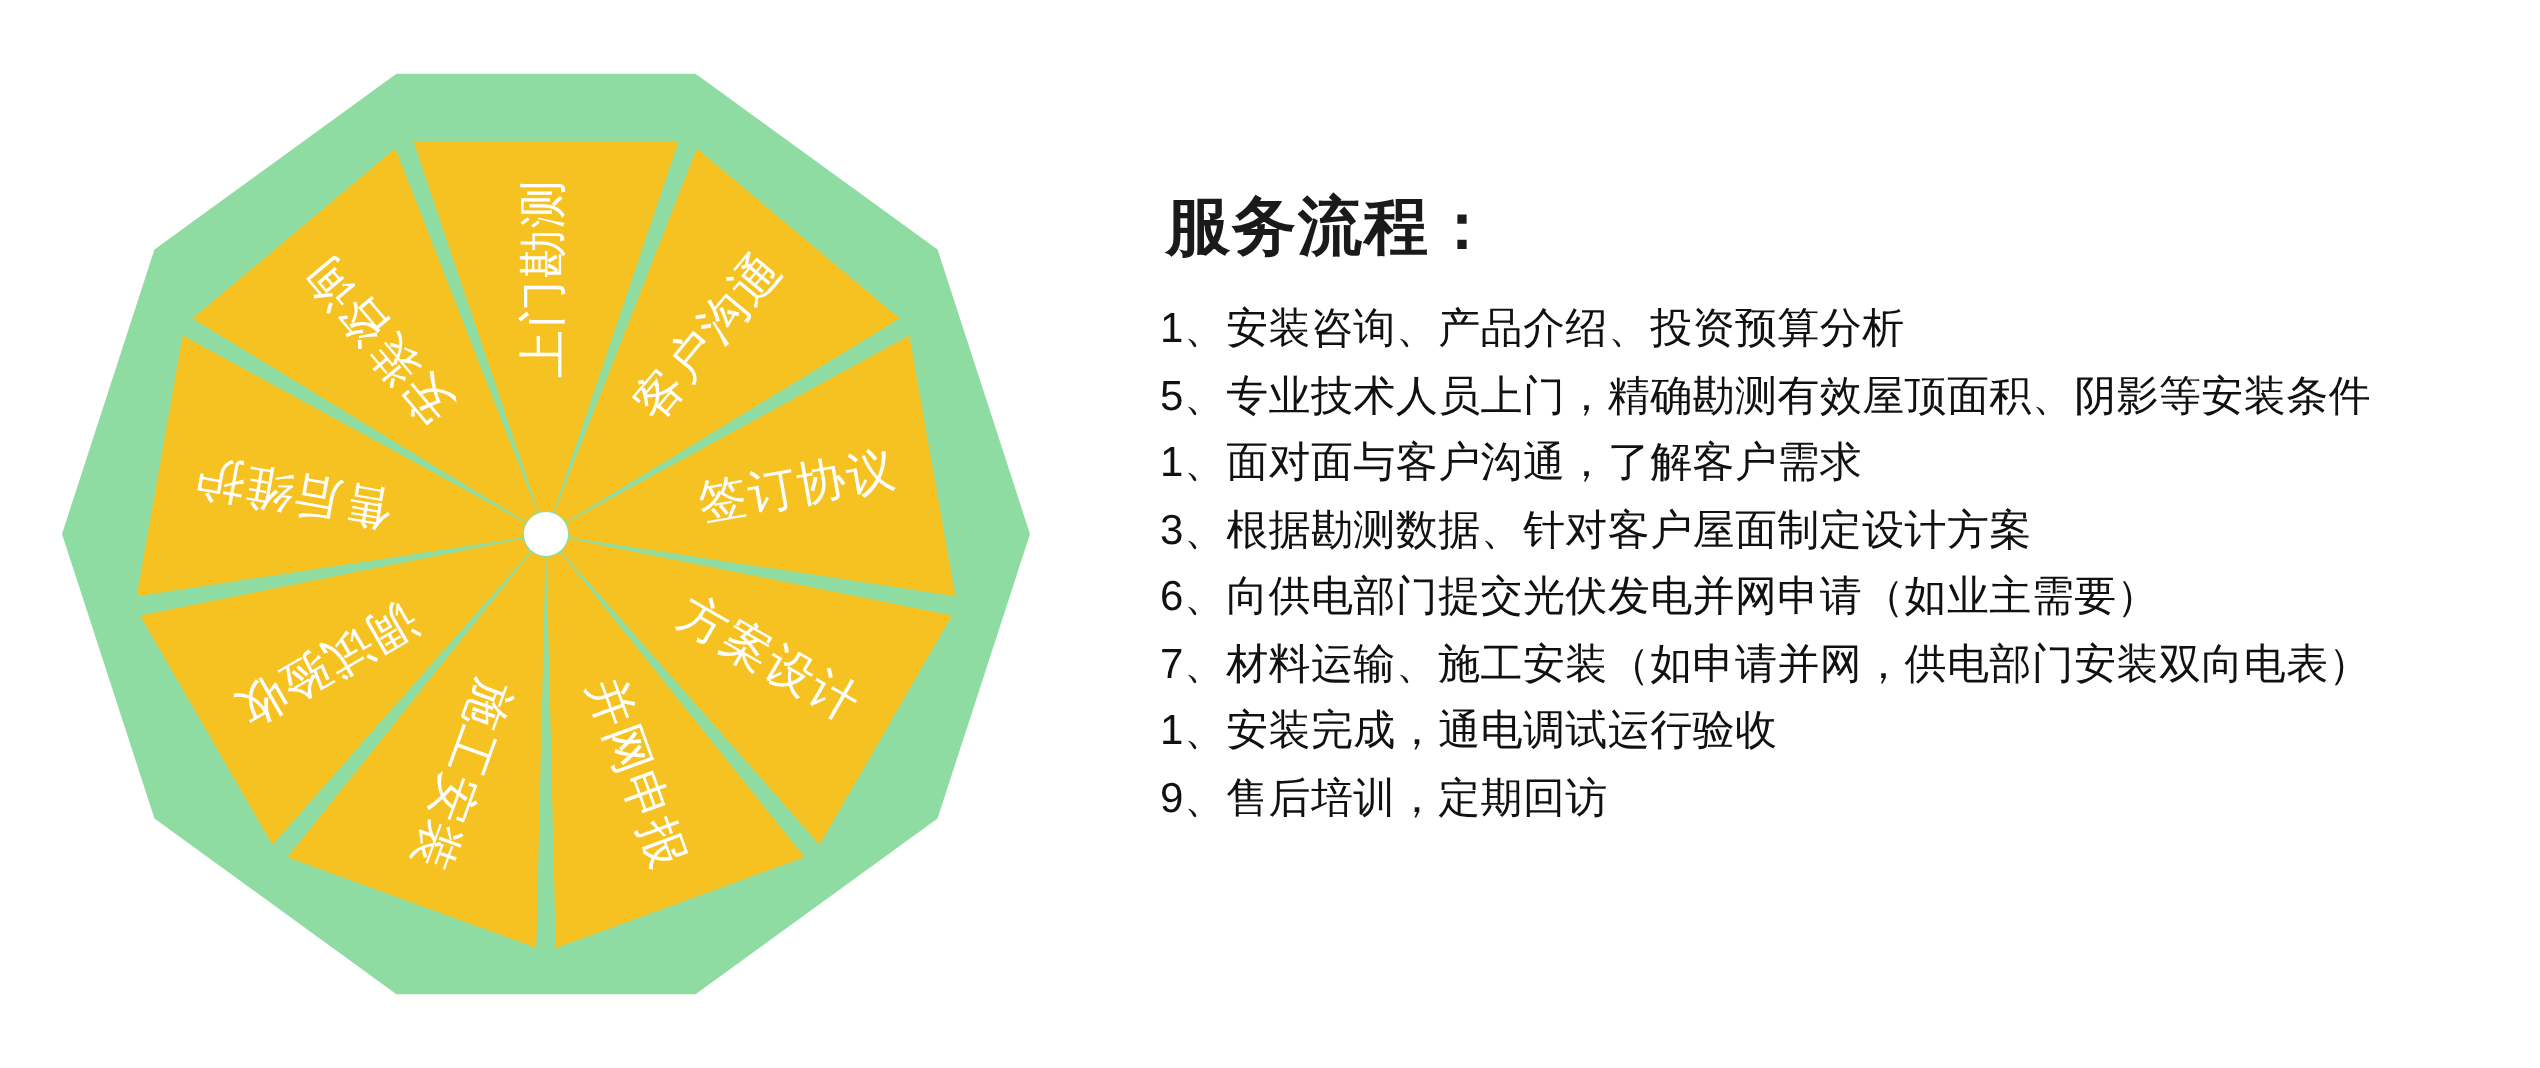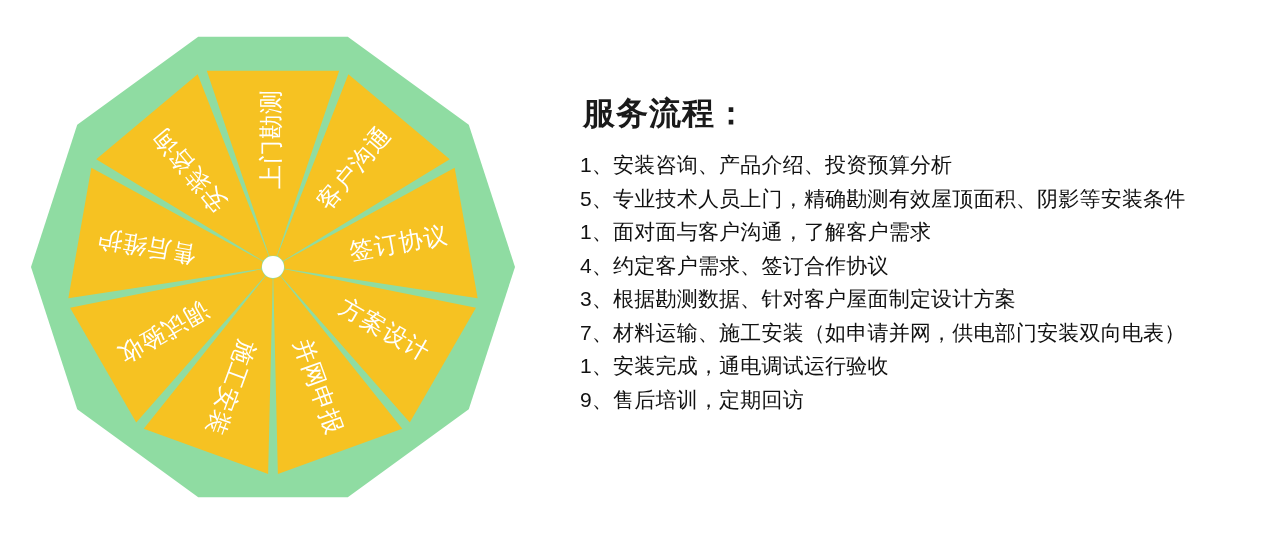--- a/index.html
+++ b/index.html
@@ -115,21 +115,21 @@
     <circle id="wheel-hub" cx="273" cy="267" r="11" fill="#FFFFFF"></circle>
       </svg>
   </div>
 
   <div id="text-panel">
     <div id="flow-title">服务流程：</div>
     <ul id="steps-list">
         <li>1、安装咨询、产品介绍、投资预算分析</li>
         <li>5、专业技术人员上门，精确勘测有效屋顶面积、阴影等安装条件</li>
         <li>1、面对面与客户沟通，了解客户需求</li>
-        <li>4、约定客户需求、签订合作协议</li>
         <li>3、根据勘测数据、针对客户屋面制定设计方案</li>
+        <li>6、向供电部门提交光伏发电并网申请（如业主需要）</li>
         <li>7、材料运输、施工安装（如申请并网，供电部门安装双向电表）</li>
         <li>1、安装完成，通电调试运行验收</li>
         <li>9、售后培训，定期回访</li>
       </ul>
   </div>
 
 </div>
 
 </body></html>

